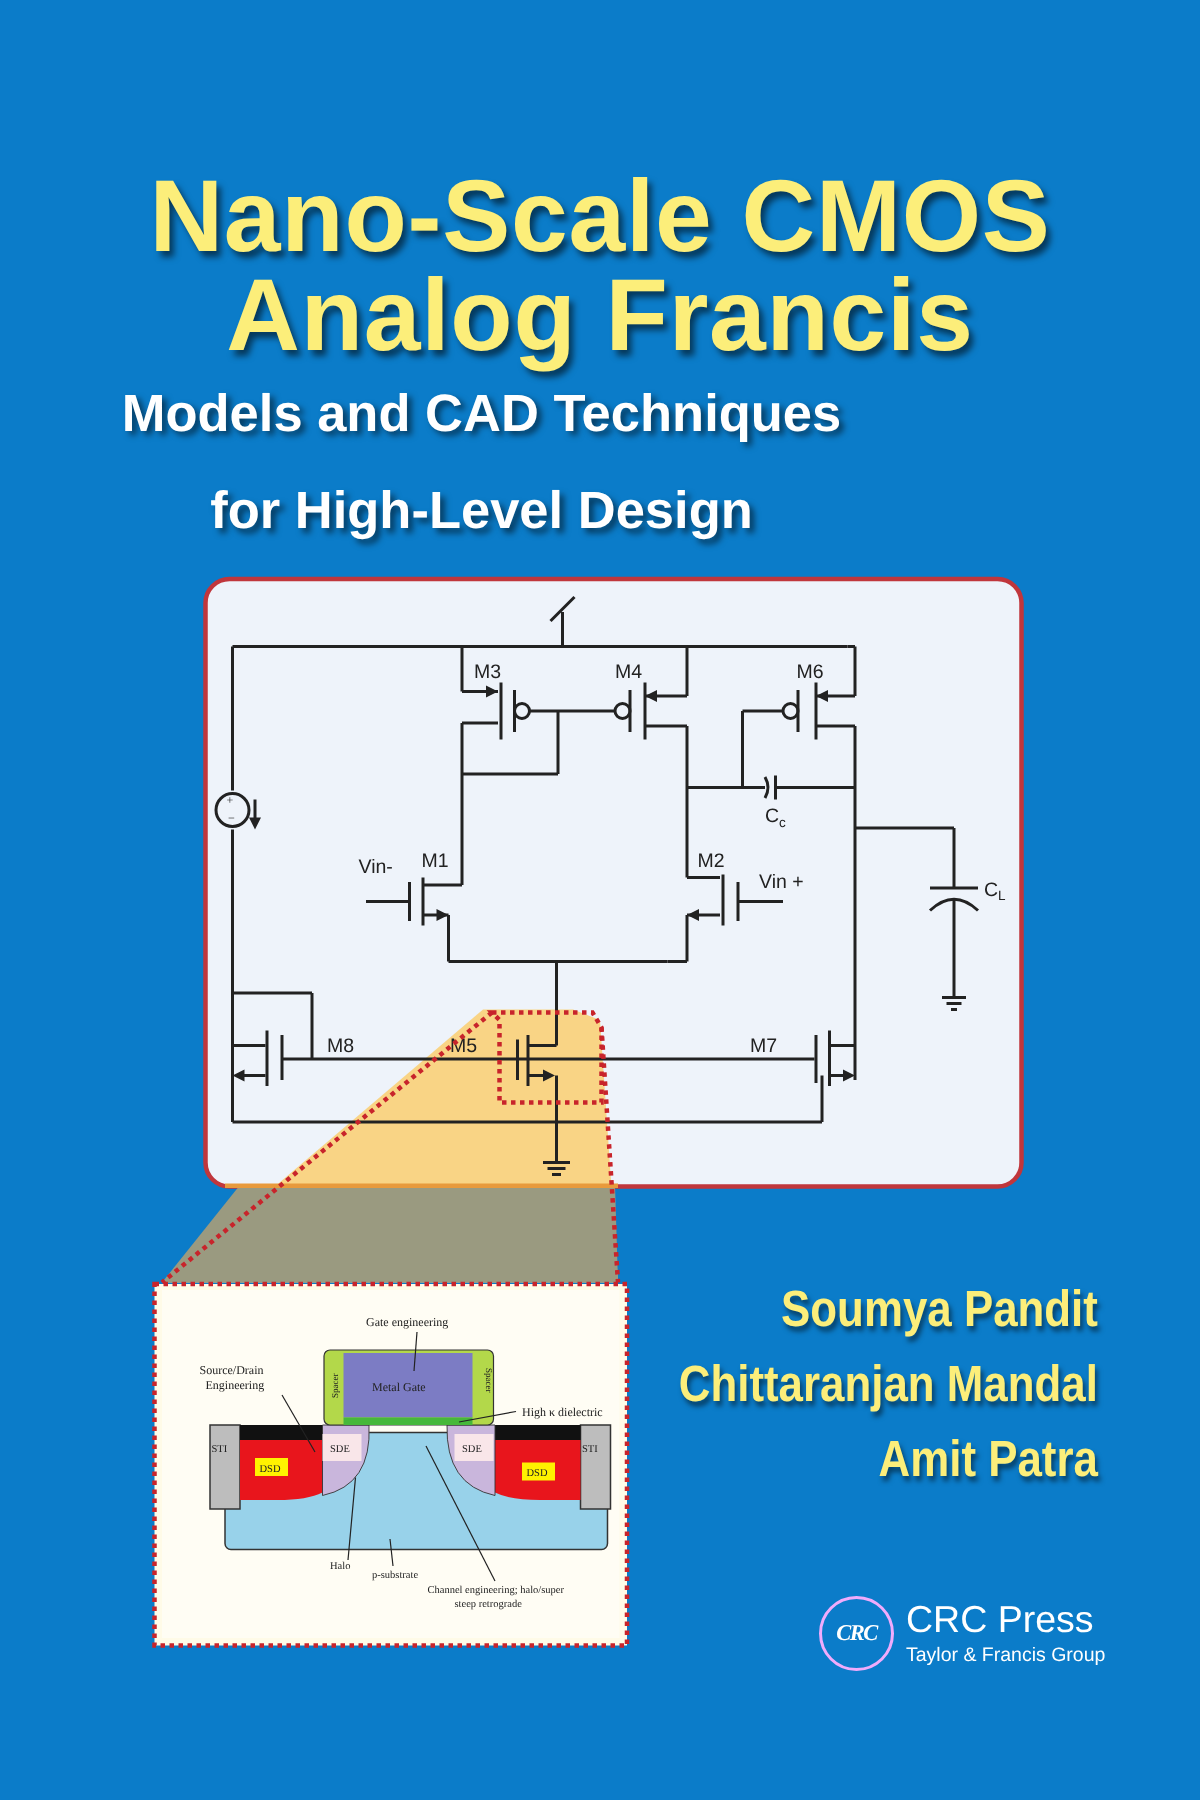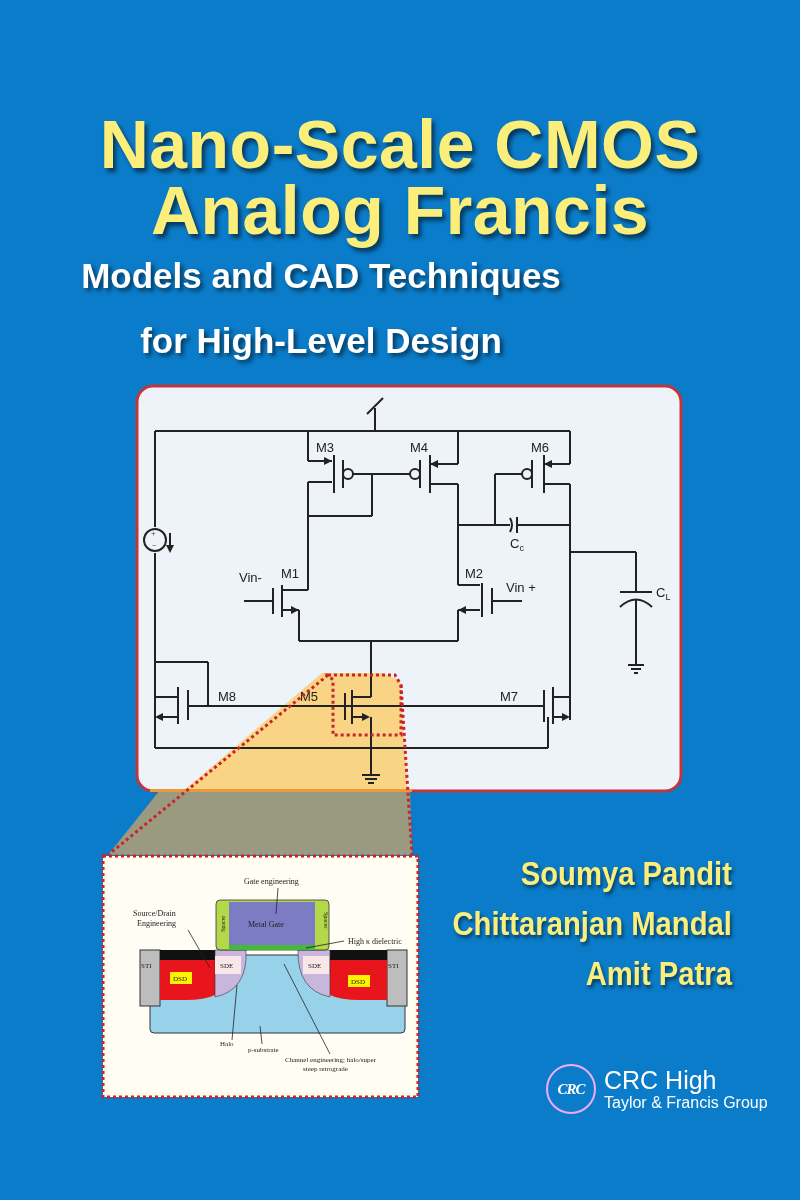--- a/index.html
+++ b/index.html
@@ -39,21 +39,21 @@
   .crc-logo {
     position: absolute; left: 0; top: 0; width: 50px; height: 50px;
     border: 2px solid #f0abfc; border-radius: 50%; box-sizing: border-box;
     color: #fff; font-family: Liberation Serif, serif; font-style: italic; font-weight: bold;
     font-size: 15px; line-height: 46px; text-align: center; letter-spacing: -1px;
   }
   .pub-name {
     position: absolute; left: 58px; top: 2px; color: #fff; font-size: 25px; line-height: 28px;
   }
   .pub-sub {
-    position: absolute; left: 58px; top: 32px; color: #fff; font-size: 16px; line-height: 14px;
+    position: absolute; left: 58px; top: 32px; color: #fff; font-size: 13px; line-height: 14px;
     white-space: nowrap;
   }
   svg { position: absolute; left: 0; top: 0; }
   .lbl { font-family: "Liberation Sans", sans-serif; font-size: 13px; fill: #222; }
   .lbl-small { font-family: "Liberation Serif", serif; font-size: 8px; fill: #222; }
 </style>
 </head>
 <body>
 
 <div class="cover"></div>
@@ -256,15 +256,15 @@
 </svg>
 
 <div class="authors">
   <span class="author">Soumya Pandit</span>
   <span class="author">Chittaranjan Mandal</span>
   <span class="author">Amit Patra</span>
 </div>
 
 <div class="publisher">
   <div class="crc-logo">CRC</div>
-  <div class="pub-name">CRC High</div>
+  <div class="pub-name">CRC Press</div>
   <div class="pub-sub">Taylor &amp; Francis Group</div>
 </div>
 
 </body></html>

